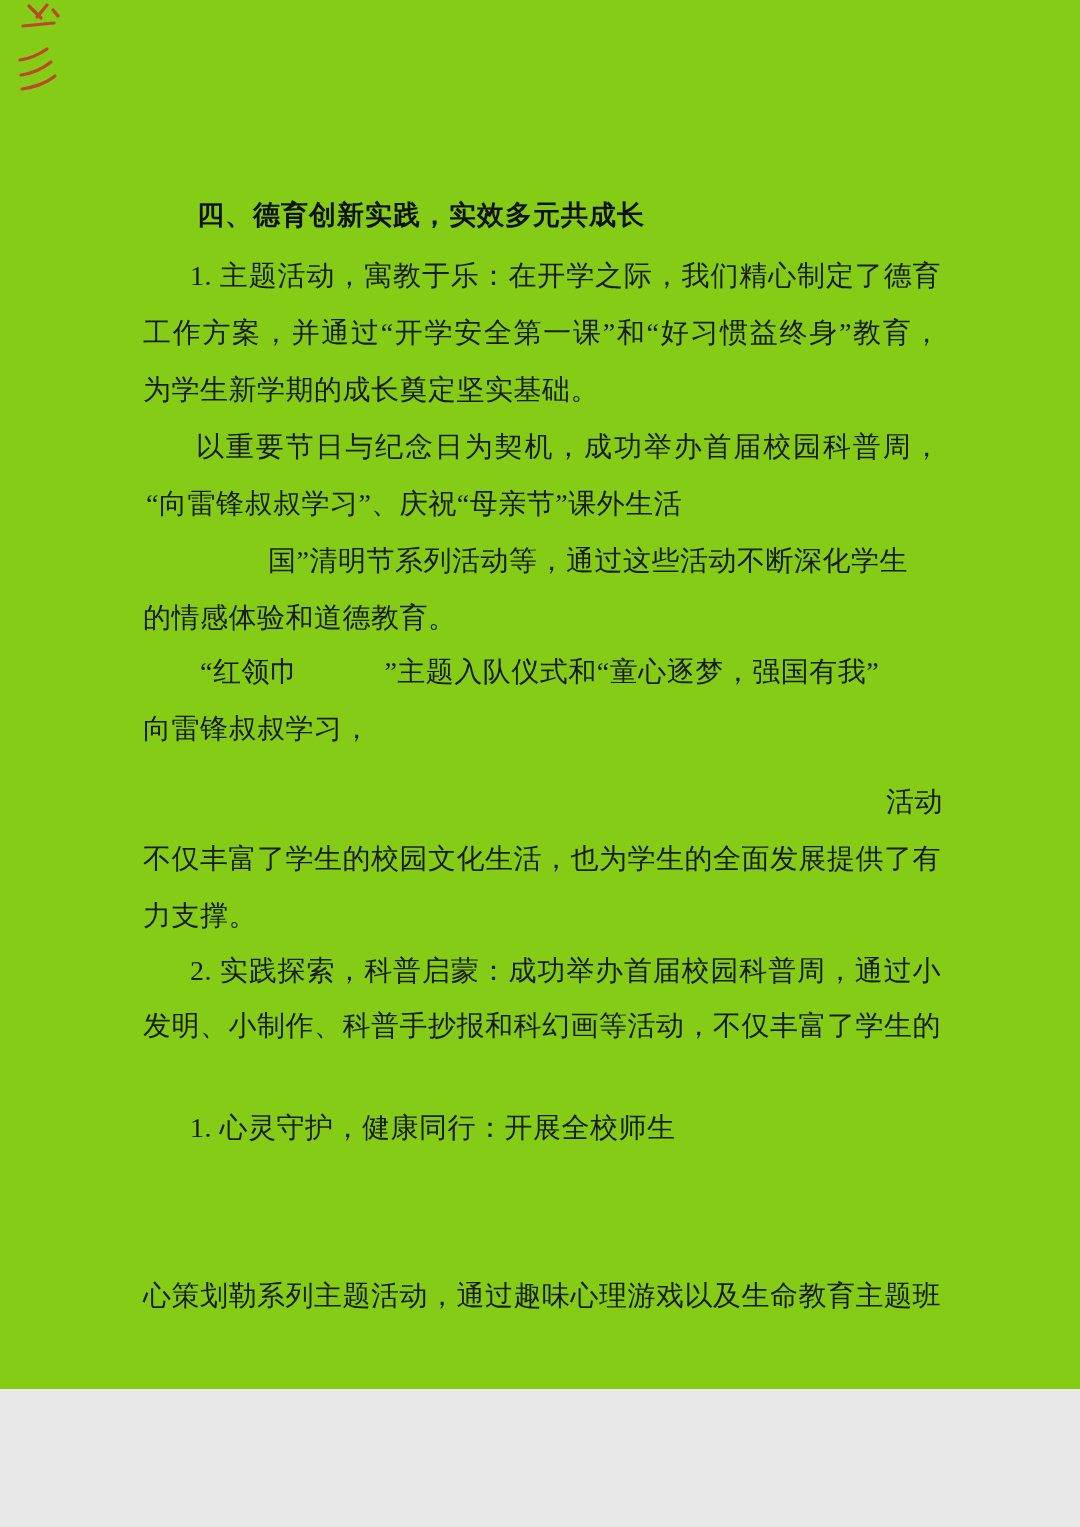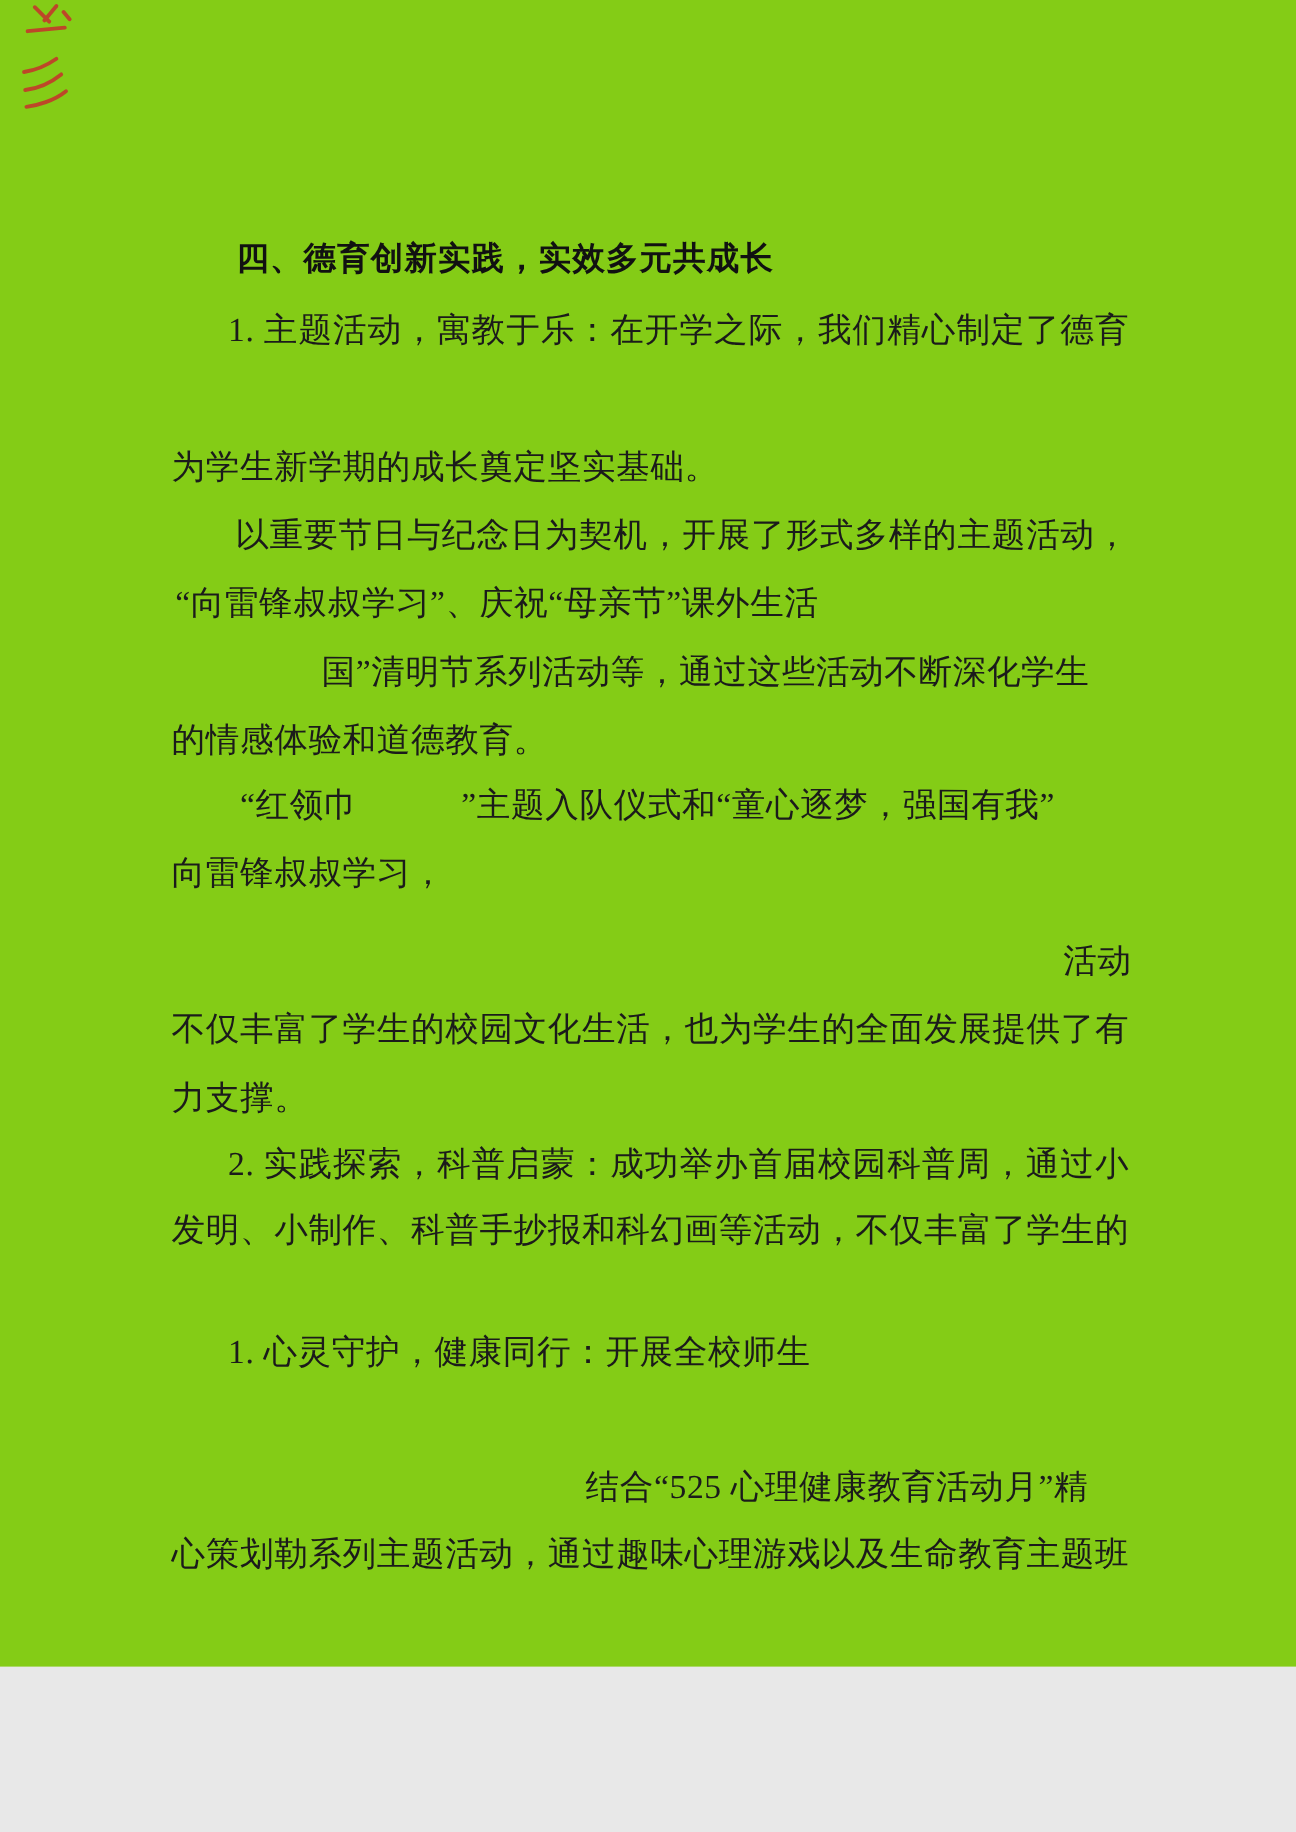--- a/index.html
+++ b/index.html
@@ -71,39 +71,39 @@
     <g stroke="#c5352c" stroke-width="3.2" stroke-linecap="round" fill="none" opacity="0.88">
       <path d="M30 3 C20 10 10 13 3 14"></path>
       <path d="M34 16 C24 24 12 28 4 29"></path>
       <path d="M38 30 C28 38 14 42 5 43"></path>
     </g>
   </svg>
 
   <div class="heading">四、德育创新实践，实效多元共成长</div>
 
   <div class="ln j" style="top:258px;left:190px;width:751px">1. 主题活动，寓教于乐：在开学之际，我们精心制定了德育</div>
+  <div class="ln j" style="top:315px;left:143px;width:798px">工作方案，并通过“开学安全第一课”和“好习惯益终身”教育，</div>
   <div class="ln" style="top:372px;left:143px">为学生新学期的成长奠定坚实基础。</div>
 
-  <div class="ln j" style="top:429px;left:196px;width:745px">以重要节日与纪念日为契机，开展了形式多样的主题活动，</div>
+  <div class="ln j" style="top:429px;left:196px;width:745px">以重要节日与纪念日为契机，成功举办首届校园科普周，</div>
   <div class="ln" style="top:486px;left:146px">“向雷锋叔叔学习”、庆祝“母亲节”课外生活</div>
   <div class="ln" style="top:543px;left:268px">国”清明节系列活动等，通过这些活动不断深化学生</div>
   <div class="ln" style="top:600px;left:143px">的情感体验和道德教育。</div>
 
   <div class="ln" style="top:654px;left:200px">
     <span>“红领巾</span><span class="gap-spacer"></span><span>”主题入队仪式和“童心逐梦，强国有我”</span>
   </div>
   <div class="ln" style="top:711px;left:143px">向雷锋叔叔学习，</div>
 
   <div class="ln" style="top:784px;left:886px">活动</div>
   <div class="ln j" style="top:841px;left:143px;width:798px">不仅丰富了学生的校园文化生活，也为学生的全面发展提供了有</div>
   <div class="ln" style="top:898px;left:143px">力支撑。</div>
 
   <div class="ln j" style="top:953px;left:190px;width:751px">2. 实践探索，科普启蒙：成功举办首届校园科普周，通过小</div>
   <div class="ln j" style="top:1008px;left:143px;width:798px">发明、小制作、科普手抄报和科幻画等活动，不仅丰富了学生的</div>
 
   <div class="ln" style="top:1110px;left:190px">1. 心灵守护，健康同行：开展全校师生</div>
 
-  <div class="ln" style="top:1222px;left:488px">结合“525 心理健康教育活动月”精</div>
   <div class="ln j" style="top:1278px;left:143px;width:798px">心策划勒系列主题活动，通过趣味心理游戏以及生命教育主题班</div>
 
   <div class="page-number">— 3 —</div>
 
 </div>
 
 </body></html>

